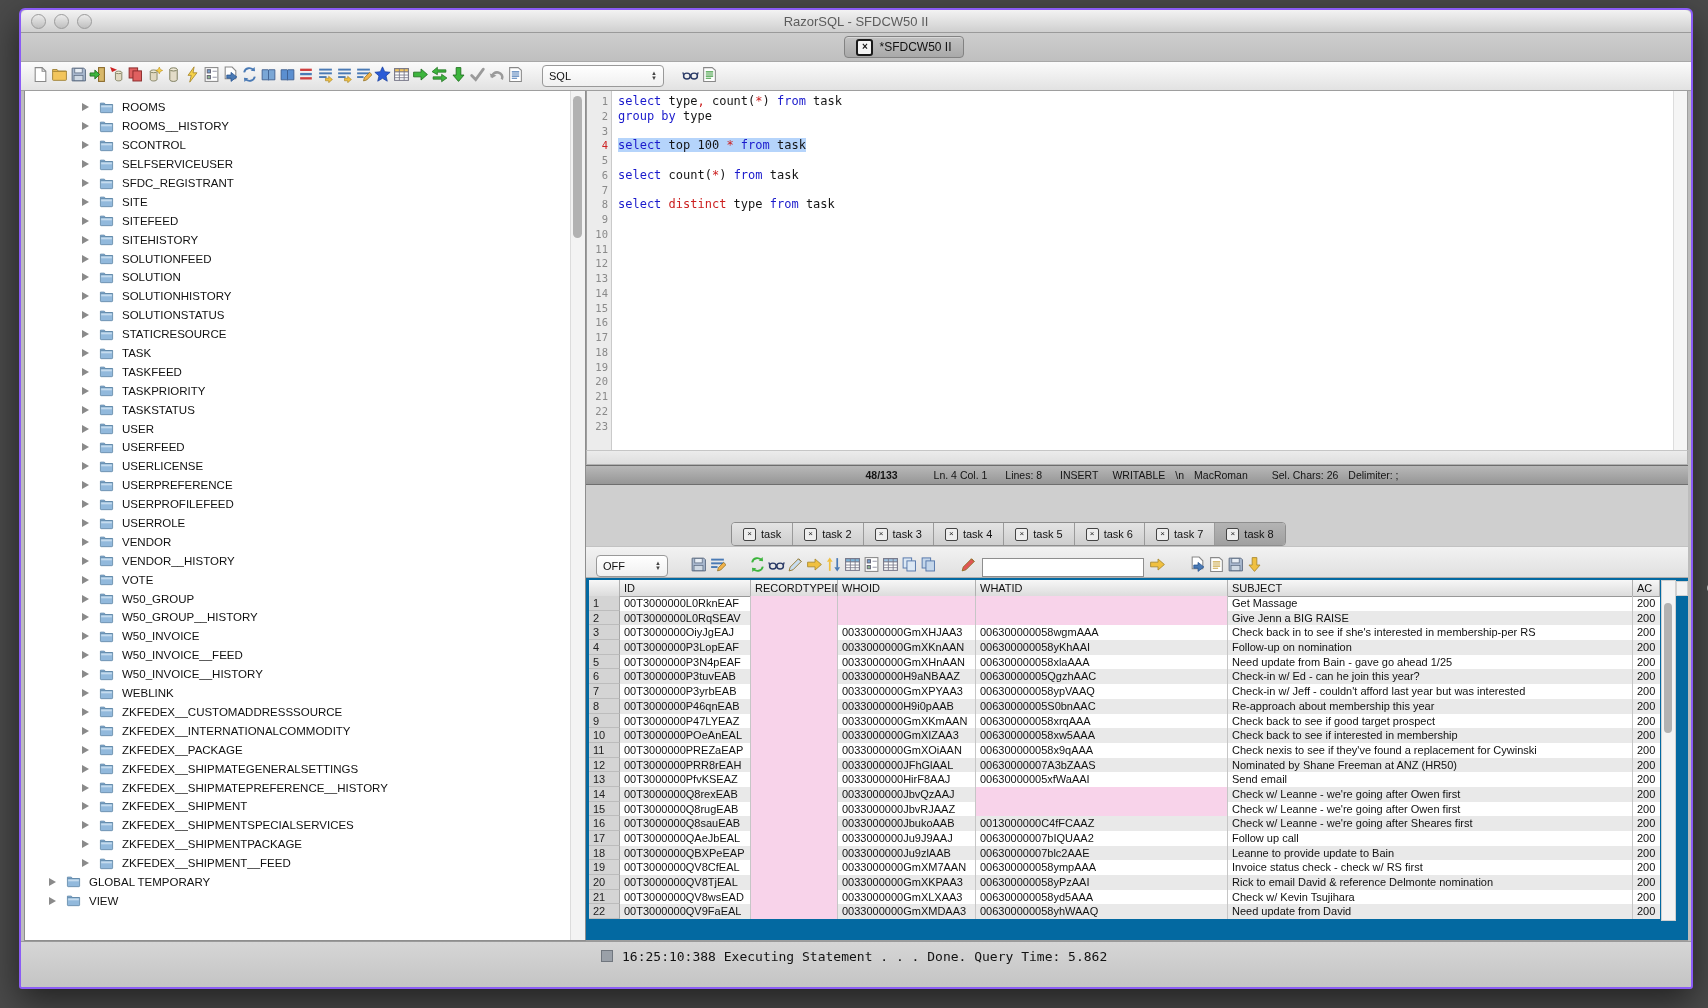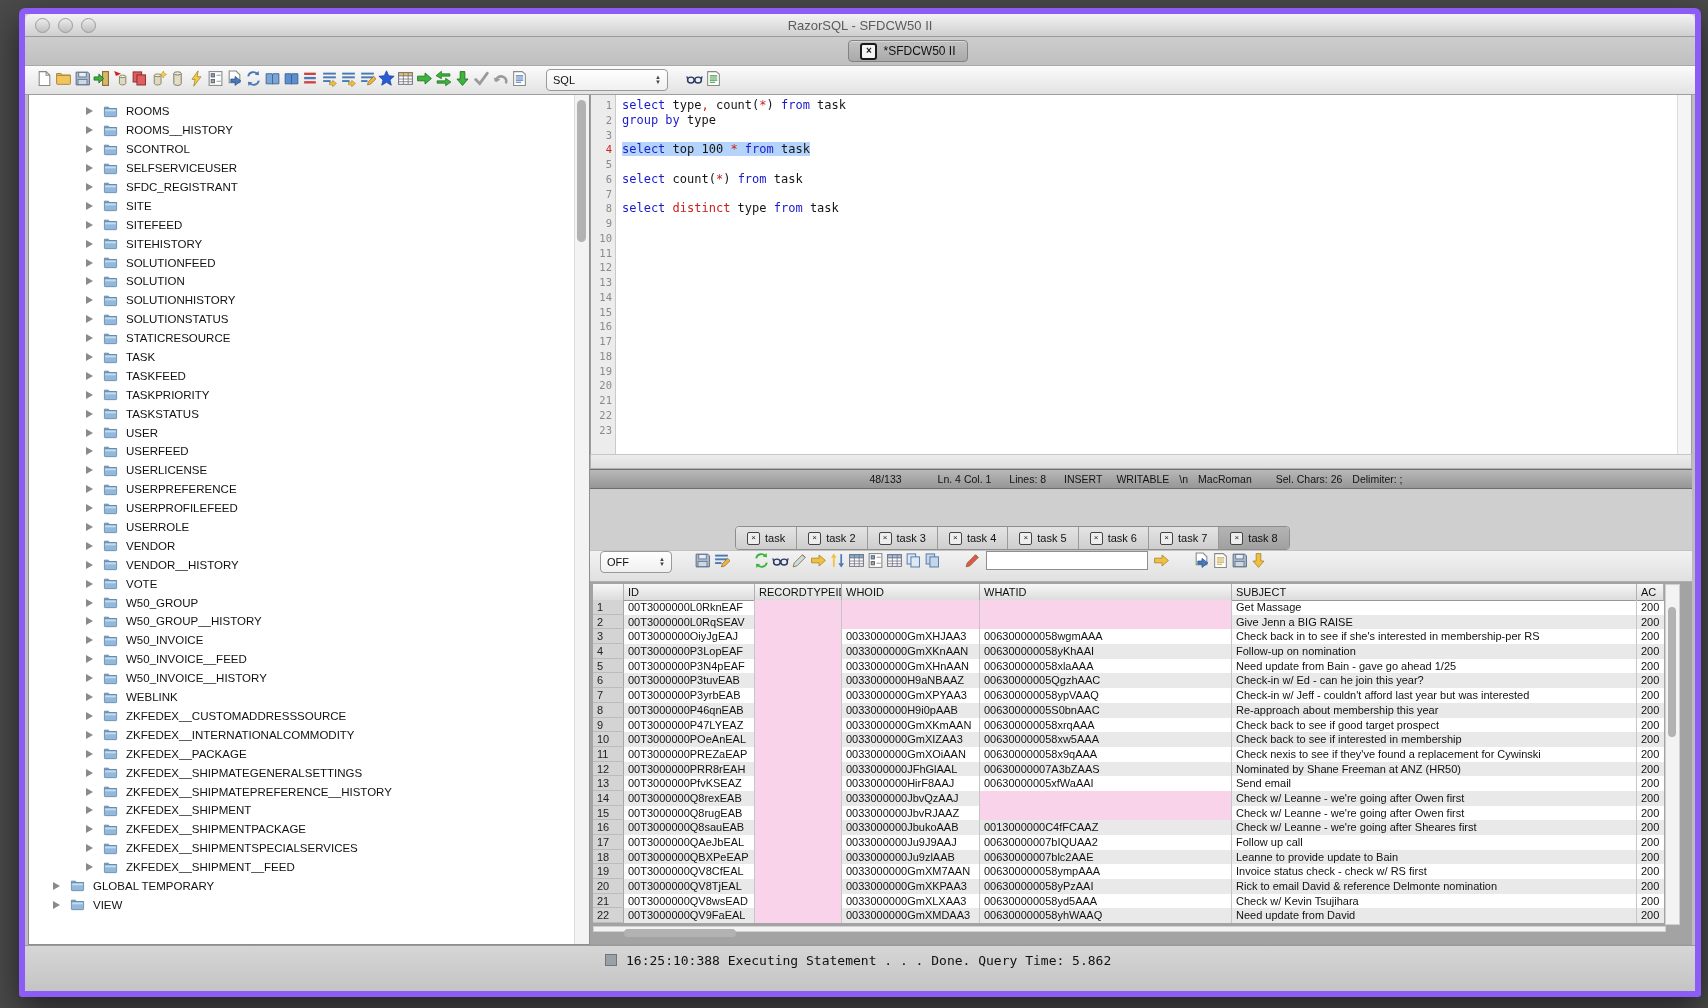--- a/index.html
+++ b/index.html
@@ -1,17 +1,17 @@
 <!DOCTYPE html>
 <html><head>
 <meta charset="utf-8">
 <style>
   html,body{margin:0;padding:0}
   body{width:1708px;height:1008px;background:#4a4a4a;font-family:"Liberation Sans",sans-serif;position:relative;overflow:hidden}
-  .window{position:absolute;left:19px;top:8px;width:1670px;height:977px;background:#cfcfcf;border:6px solid #8b5cf6;
+  .window{position:absolute;left:19px;top:8px;width:1670px;height:977px;background:#cfcfcf;border:2px solid #8b5cf6;
           border-radius:6px 6px 3px 3px;box-shadow:0 12px 34px rgba(0,0,0,.55);display:flex;flex-direction:column}
   
   .titlebar{height:22px;flex:none;background:linear-gradient(#f3f3f3,#cfcfcf);border-bottom:1px solid #9a9a9a;
             border-radius:6px 6px 0 0;position:relative;display:flex;align-items:center;justify-content:center}
   .lights{position:absolute;left:10px;top:4px;display:flex;gap:8px}
   .light{width:13px;height:13px;border-radius:50%;background:linear-gradient(#ececec,#bfbfbf);border:1px solid #9b9b9b}
   .title{font-size:13px;color:#5c5c5c}
   
   .doctabstrip{height:28px;flex:none;background:linear-gradient(#cdcdcd,#bfbfbf);border-bottom:1px solid #a8a8a8;
                display:flex;align-items:center;justify-content:center}
@@ -56,24 +56,24 @@
            display:flex;align-items:center;justify-content:center;font-size:10.5px;color:#141414}
   
   .tabstrip{height:61px;flex:none;display:flex;align-items:flex-end;padding-left:145px}
   .rtabs{display:flex;height:22px;border:1px solid #8e8e8e;border-radius:4px;overflow:hidden;box-shadow:inset 0 1px 0 #eee}
   .rtab{display:flex;align-items:center;gap:5px;padding:0 11px;font-size:11px;color:#111;background:linear-gradient(#e4e4e4,#cecece);
         border-right:1px solid #9a9a9a;white-space:nowrap}
   .rtab:last-child{border-right:none}
   .rtab.active{background:linear-gradient(#b4b4b4,#a0a0a0)}
   .bx{width:11px;height:11px;border:1.5px solid #444;border-radius:2px;background:#eee;font-size:8px;line-height:9px;text-align:center;color:#222;flex:none}
   .resbar{height:30px;flex:none;background:linear-gradient(#f2f2f2,#e0e0e0);border-top:1px solid #c2c2c2;border-bottom:1px solid #aeaeae;
-          display:flex;align-items:flex-start;padding-left:10px;gap:4px}
+          display:flex;align-items:flex-end;padding-left:10px;gap:4px}
   .rinput{width:152px;height:17px;background:#fff;border:1px solid #8e8e8e;font-size:11px;padding:0 4px;flex:none}
   
-  .tablewrap{flex:1;min-height:0;padding:2px 0 12px 3px;display:flex;flex-direction:column;background:#a3a3a3}
+  .tablewrap{flex:1;min-height:0;padding:2px 0 12px 3px;display:flex;background:#0369a1}
   .gridarea{display:flex}
   .grid{font-size:11px;color:#111;flex:none}
   .grow{display:flex;height:14.7px}
   .gcell{padding:0 4px;overflow:hidden;white-space:nowrap;flex:none;border-right:1px solid #c6c6c6;line-height:14.5px}
   .ghead .gcell{background:linear-gradient(#f7f7f7,#dcdcdc);border-right:1px solid #b0b0b0;border-bottom:1px solid #989898;height:16px;line-height:16px}
   .ghead{height:16px}
   .rownum{background:#d4d4d4;border-right:1px solid #a6a6a6;border-bottom:1px solid #bcbcbc;color:#222}
   .c0{width:22px}.c1{width:122px}.c2{width:78px}.c3{width:129px}.c4{width:243px}.c5{width:396px}.c6{width:18px;border-right:none}
   .even{background:#e9e9e9}.odd{background:#fff}
   .nullcell{background:#f8d3ea !important}
@@ -694,32 +694,32 @@
           </div>
           <div class="trow lvl2">
             <span class="tri"></span>
             <span style="display: inline-flex;">
               <svg viewBox="0 0 16 16">
                 <path d="M1.5 5.5V3.3h4.2l1.2 1.5h7.6v.7z" fill="#92b9dc" stroke="#5a81a2" stroke-width=".8"></path>
                 <rect x="1.5" y="5" width="13" height="8.5" rx=".8" fill="#92b9dc" stroke="#5a81a2" stroke-width=".8"></rect>
                 <rect x="2.3" y="5.8" width="11.4" height="2" fill="#c5dbee"></rect>
               </svg>
             </span>
+            <span>ZKFEDEX__SHIPMENTSPECIALSERVICES</span>
+          </div>
+          <div class="trow lvl2">
+            <span class="tri"></span>
+            <span style="display: inline-flex;">
+              <svg viewBox="0 0 16 16">
+                <path d="M1.5 5.5V3.3h4.2l1.2 1.5h7.6v.7z" fill="#92b9dc" stroke="#5a81a2" stroke-width=".8"></path>
+                <rect x="1.5" y="5" width="13" height="8.5" rx=".8" fill="#92b9dc" stroke="#5a81a2" stroke-width=".8"></rect>
+                <rect x="2.3" y="5.8" width="11.4" height="2" fill="#c5dbee"></rect>
+              </svg>
+            </span>
             <span>ZKFEDEX__SHIPMENTPACKAGE</span>
-          </div>
-          <div class="trow lvl2">
-            <span class="tri"></span>
-            <span style="display: inline-flex;">
-              <svg viewBox="0 0 16 16">
-                <path d="M1.5 5.5V3.3h4.2l1.2 1.5h7.6v.7z" fill="#92b9dc" stroke="#5a81a2" stroke-width=".8"></path>
-                <rect x="1.5" y="5" width="13" height="8.5" rx=".8" fill="#92b9dc" stroke="#5a81a2" stroke-width=".8"></rect>
-                <rect x="2.3" y="5.8" width="11.4" height="2" fill="#c5dbee"></rect>
-              </svg>
-            </span>
-            <span>ZKFEDEX__SHIPMENTSPECIALSERVICES</span>
           </div>
           <div class="trow lvl2">
             <span class="tri"></span>
             <span style="display: inline-flex;">
               <svg viewBox="0 0 16 16">
                 <path d="M1.5 5.5V3.3h4.2l1.2 1.5h7.6v.7z" fill="#92b9dc" stroke="#5a81a2" stroke-width=".8"></path>
                 <rect x="1.5" y="5" width="13" height="8.5" rx=".8" fill="#92b9dc" stroke="#5a81a2" stroke-width=".8"></rect>
                 <rect x="2.3" y="5.8" width="11.4" height="2" fill="#c5dbee"></rect>
               </svg>
             </span>
@@ -779,21 +779,21 @@
             <div>20</div>
             <div>21</div>
             <div>22</div>
             <div>23</div>
           </div>
         <div class="code" id="code"><div><span class="k">select</span><span> type</span><span class="r">,</span><span> count(</span><span class="r">*</span><span>) </span><span class="k">from</span><span> task</span></div><div><span class="k">group by</span><span> type</span></div><div>&nbsp;</div><div><span class="selspan"><span class="k">select</span><span> top 100 </span><span class="r">*</span><span> </span><span class="k">from</span><span> task</span></span></div><div>&nbsp;</div><div><span class="k">select</span><span> count(</span><span class="r">*</span><span>) </span><span class="k">from</span><span> task</span></div><div>&nbsp;</div><div><span class="k">select</span><span> </span><span class="r">distinct</span><span> type </span><span class="k">from</span><span> task</span></div><div>&nbsp;</div><div>&nbsp;</div><div>&nbsp;</div><div>&nbsp;</div><div>&nbsp;</div><div>&nbsp;</div><div>&nbsp;</div><div>&nbsp;</div><div>&nbsp;</div><div>&nbsp;</div><div>&nbsp;</div><div>&nbsp;</div><div>&nbsp;</div><div>&nbsp;</div><div>&nbsp;</div></div>
         <div class="evtrack"></div>
       </div>
       <div class="ehscroll"></div>
       <div class="estatus" id="estatus">
-          <span style="margin-right: 36px;">48/133</span>
+          <span style="margin-right: 36px; font-weight: bold;">48/133</span>
           <span style="margin-right: 18px;">Ln. 4 Col. 1</span>
           <span style="margin-right: 18px; text-align: right;">Lines: 8</span>
           <span style="margin-right: 14px;">INSERT</span>
           <span style="margin-right: 10px;">WRITABLE</span>
           <span style="margin-right: 10px;">\n</span>
           <span style="margin-right: 24px;">MacRoman</span>
           <span style="margin-right: 10px;">Sel. Chars: 26</span>
           <span style="margin-right: 10px;">Delimiter: ;</span>
         </div>
 

